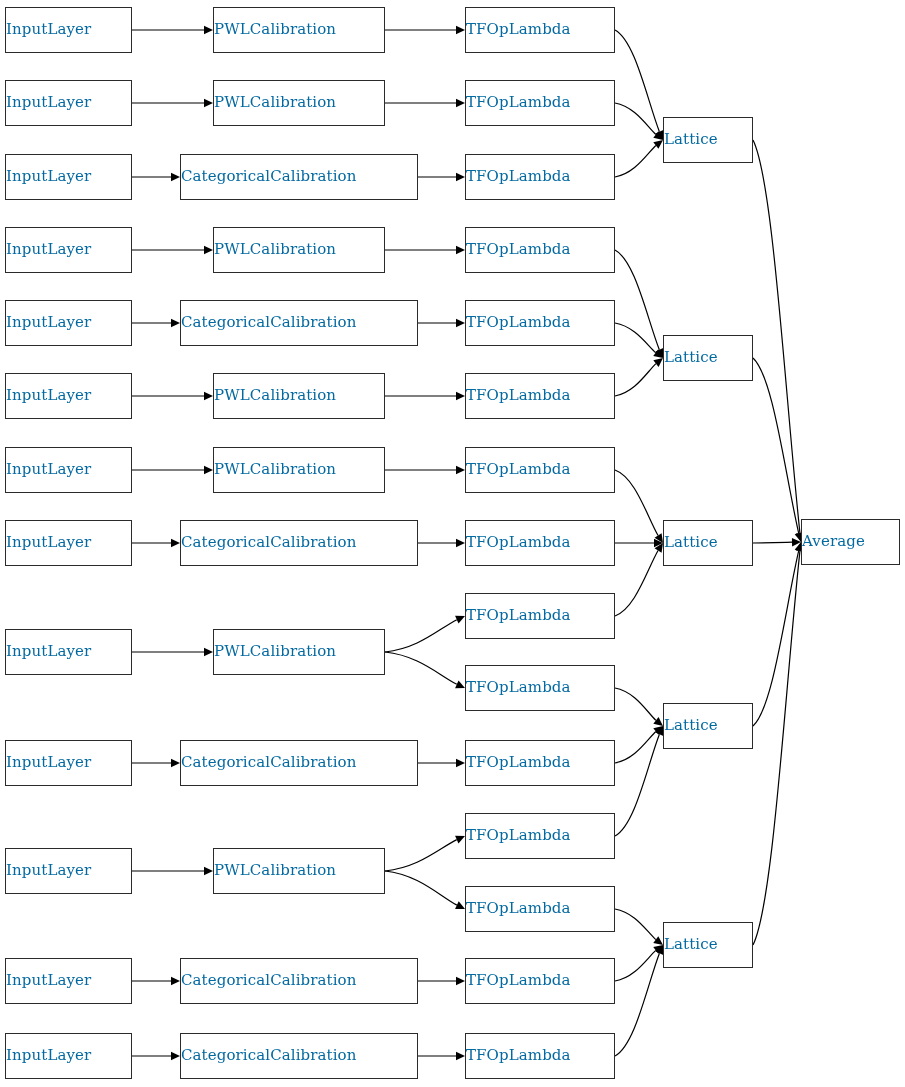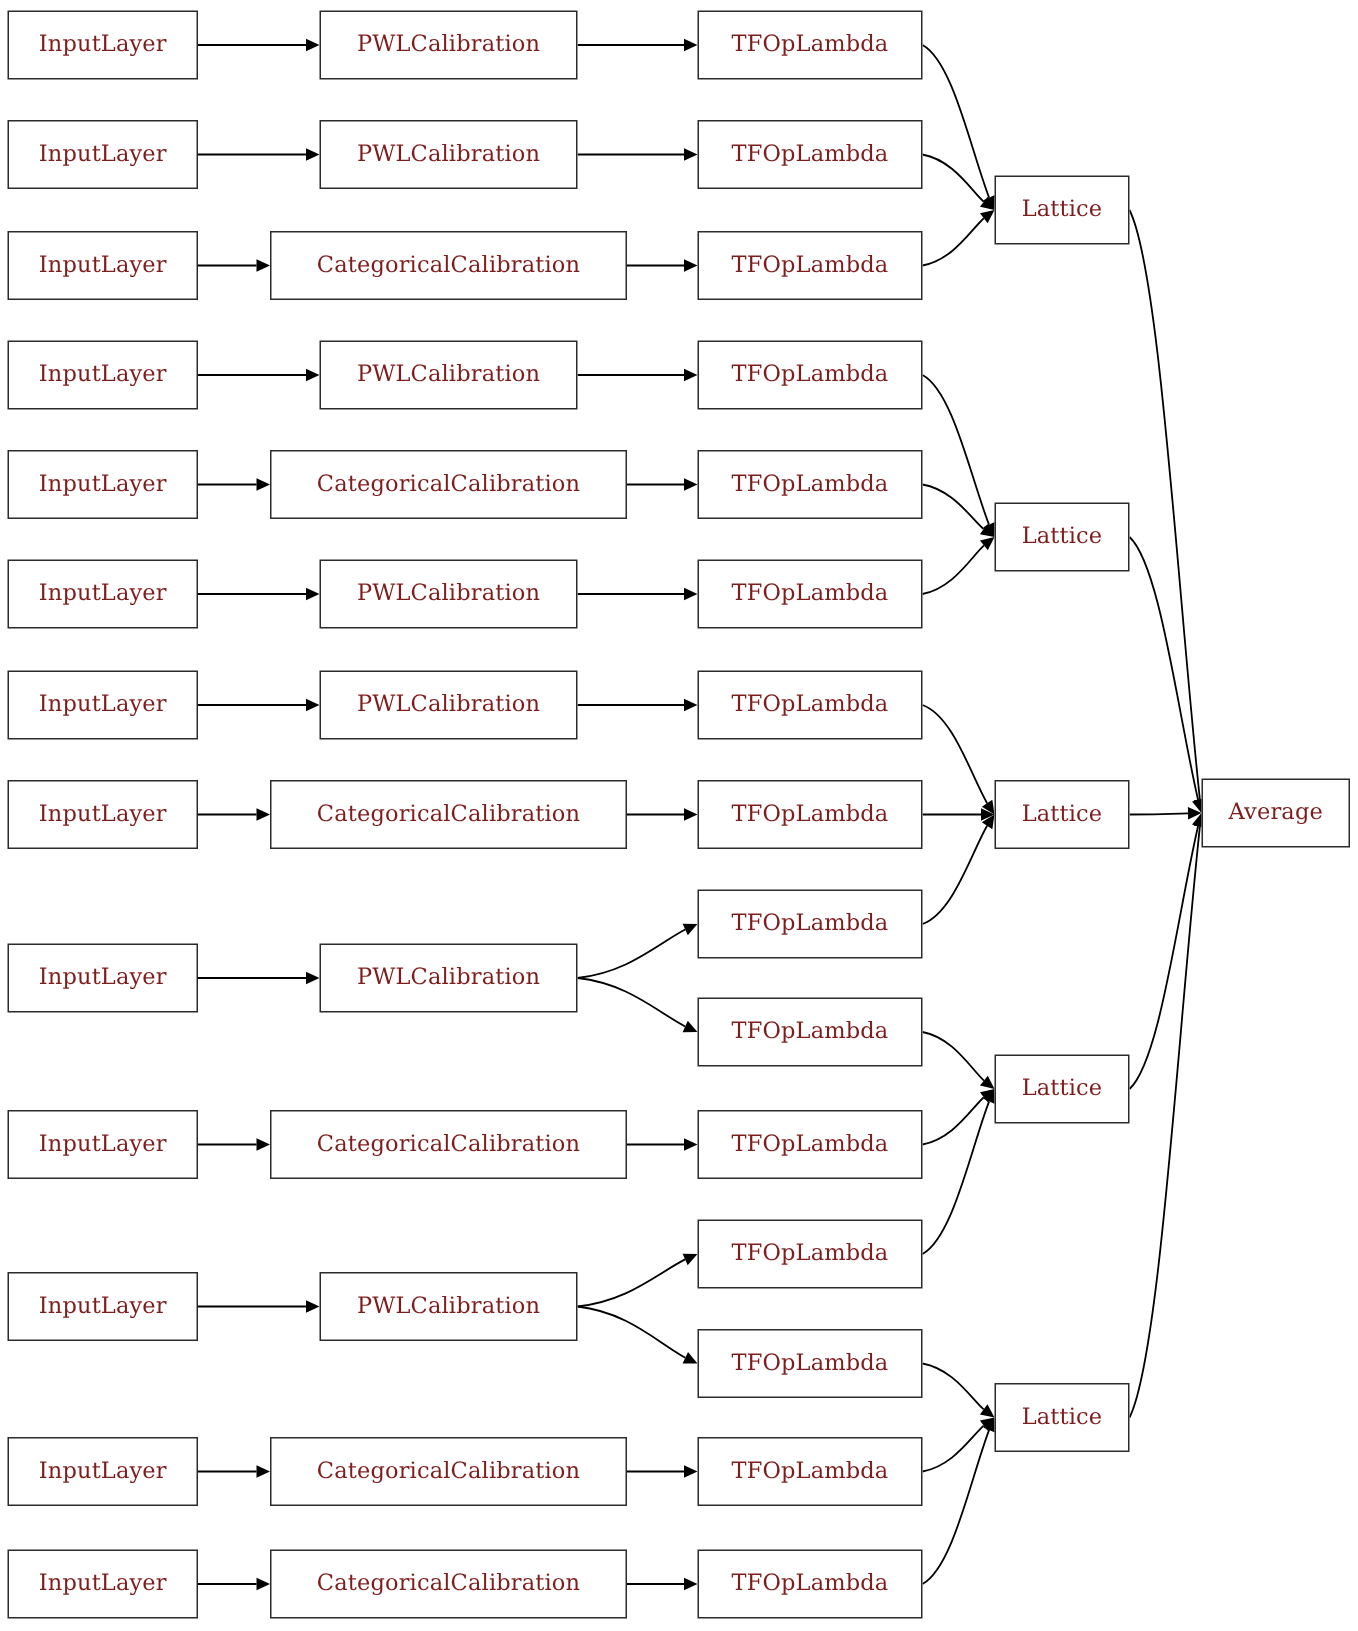--- a/index.html
+++ b/index.html
@@ -26,22 +26,22 @@
     height: 1087px;
     pointer-events: none;
   }
   .node {
     position: absolute;
     box-sizing: border-box;
     border: 1px solid #2b2b2b;
     background: #ffffff;
     display: flex;
     align-items: center;
-    justify-content: center;
-    color: #7f1d1d;
+    justify-content: flex-start;
+    color: #0369a1;
     font-family: "DejaVu Serif", "Liberation Serif", serif;
     font-size: 15px;
     line-height: 1;
     white-space: nowrap;
     letter-spacing: 0.1px;
   }
   .node-label {
     display: block;
     padding-bottom: 1px;
   }

